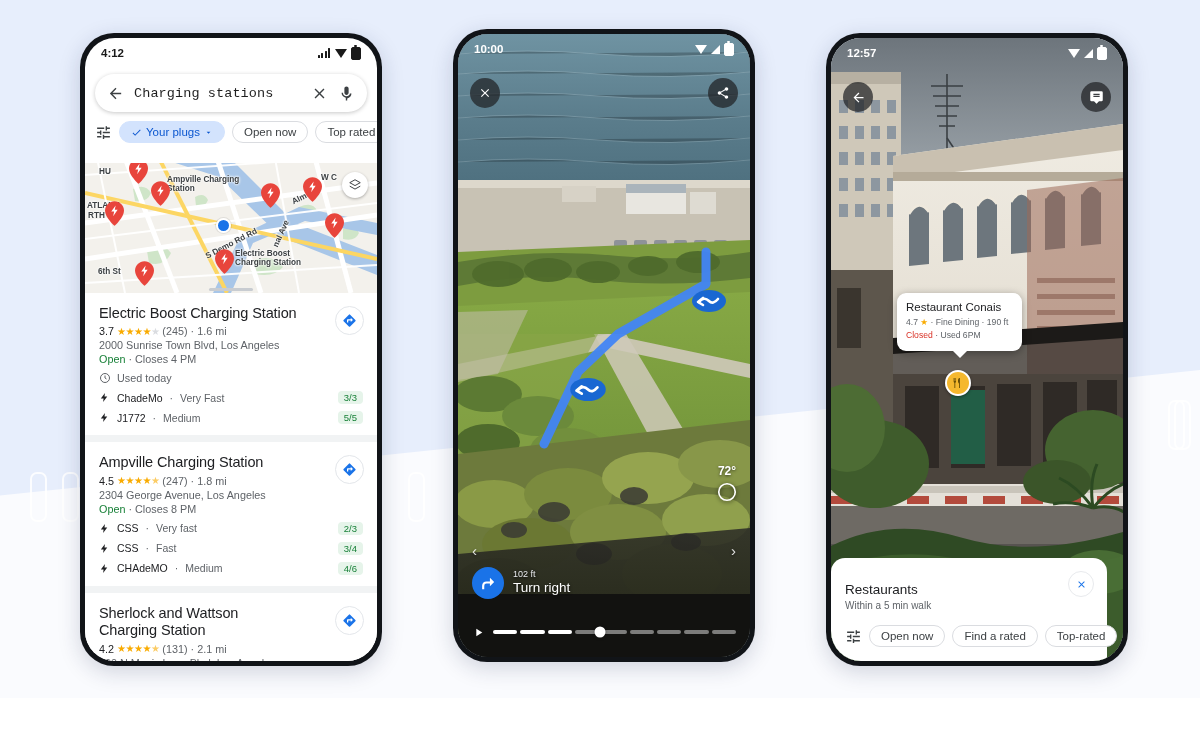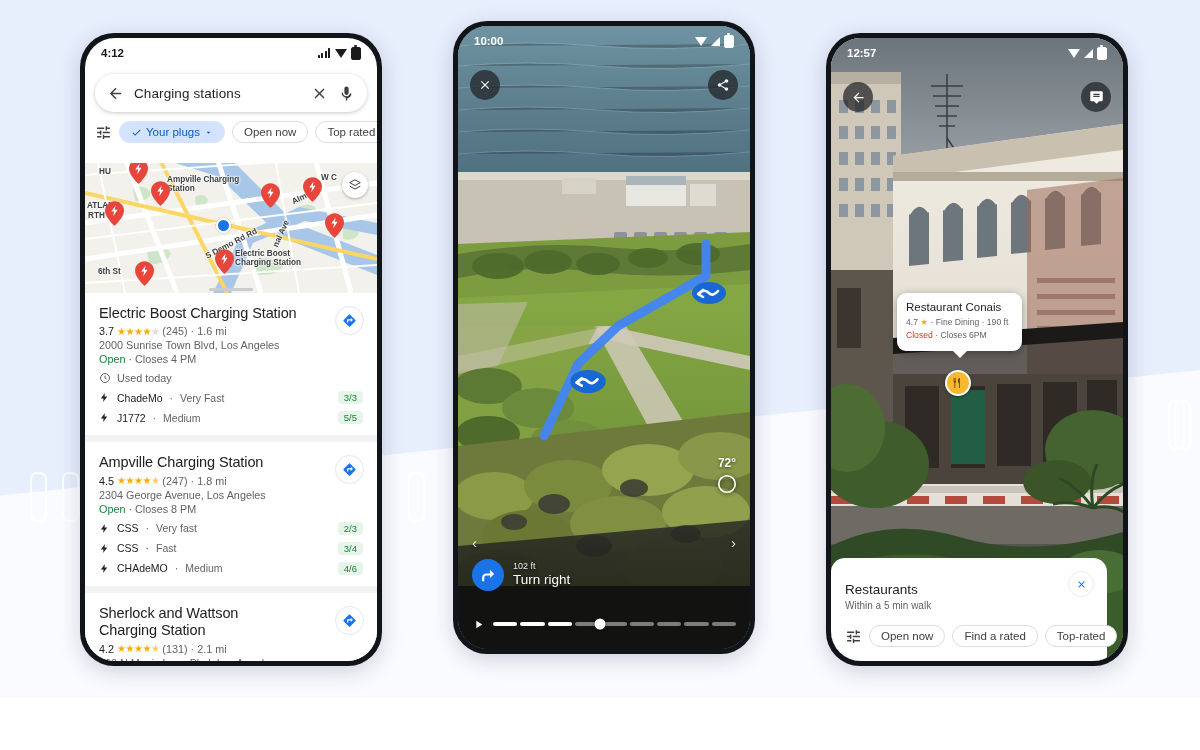--- a/index.html
+++ b/index.html
@@ -32,21 +32,21 @@
   
   .phone{
     position:absolute;border-radius:34px;background:#111418;
     padding:5px;box-shadow:0 6px 22px rgba(22,35,70,.18);
   }
   .screen{
     width:100%;height:100%;border-radius:30px;overflow:hidden;position:relative;
     background:#fff;
   }
   #phone1{left:80px;top:33px;width:292px;height:623px;}
-  #phone2{left:453px;top:21px;width:292px;height:623px;}
+  #phone2{left:453px;top:29px;width:292px;height:623px;}
   #phone3{left:826px;top:33px;width:292px;height:623px;}
 
   
   .statusbar{
     position:absolute;left:0;top:0;width:100%;height:30px;
     display:flex;align-items:center;justify-content:space-between;
     padding:0 16px;box-sizing:border-box;font-size:11.5px;font-weight:bold;
     z-index:40;
   }
   .statusbar .icons{display:flex;align-items:center;gap:4px;}
@@ -62,21 +62,21 @@
   .wifi:after{content:"";position:absolute;left:0;top:0;width:0;height:0;
     border-left:6px solid transparent;border-right:6px solid transparent;border-top:9px solid currentColor;}
   .tri{width:0;height:0;border-left:9px solid transparent;border-bottom:9px solid currentColor;display:inline-block;}
   .batt{width:8px;height:11px;border:1.5px solid currentColor;border-radius:2px;display:inline-block;position:relative;background:currentColor;}
   .batt:before{content:"";position:absolute;left:2px;top:-3px;width:3px;height:2px;background:currentColor;border-radius:1px;}
 
   
   .p1-top{position:absolute;left:0;top:30px;width:100%;background:#fff;z-index:30;}
   .searchbar{
     margin:6px 10px 0 10px;height:38px;background:#fff;border-radius:22px;
-    box-shadow:0 1px 4px rgba(0,0,0,.22);display:flex;align-items:center;padding:0 12px;
+    box-shadow:0 1px 4px rgba(0,0,0,.22);display:flex;align-items:center;padding:0 12px;font-family:Liberation Mono, monospace;
   }
   .searchbar .q{flex:1;font-size:13.5px;color:#1f1f1f;margin-left:10px;letter-spacing:.1px;}
   .ico{width:17px;height:17px;flex:0 0 auto;}
   .chips{display:flex;align-items:center;gap:7px;padding:9px 0 8px 10px;}
   .chip{
     border:1px solid #dadce0;border-radius:16px;padding:4px 11px;font-size:11.5px;
     color:#3c4043;white-space:nowrap;background:#fff;
   }
   .chip.active{background:#d3e3fd;border-color:#d3e3fd;color:#0b57d0;display:flex;align-items:center;gap:4px;}
   .tune{width:17px;height:17px;flex:0 0 auto;}
@@ -790,21 +790,21 @@
             <span>4.7</span>
             <span class="star">★</span>
             <span>·</span>
             <span>Fine Dining</span>
             <span>·</span>
             <span>190 ft</span>
           </div>
           <div class="meta">
             <span class="closed">Closed</span>
             <span>·</span>
-            <span>Closes 6PM</span>
+            <span>Used 6PM</span>
           </div>
         </div>
 
         <div class="poi">
           <svg width="12" height="12" viewBox="0 0 24 24" fill="#5a4200">
               <path d="M8.1 2v7.2a2.4 2.4 0 01-1.6 2.2V22H4.9V11.4A2.4 2.4 0 013.3 9.2V2h1.3v6.6h.9V2h1.3v6.6h.9V2h.4zm7 0c-1.8 0-3 2.6-3 5.8 0 2.5.8 4.3 2 5v9.2h1.6V2h-.6z"></path>
             </svg>
         </div>
 
         <div class="sheet">

